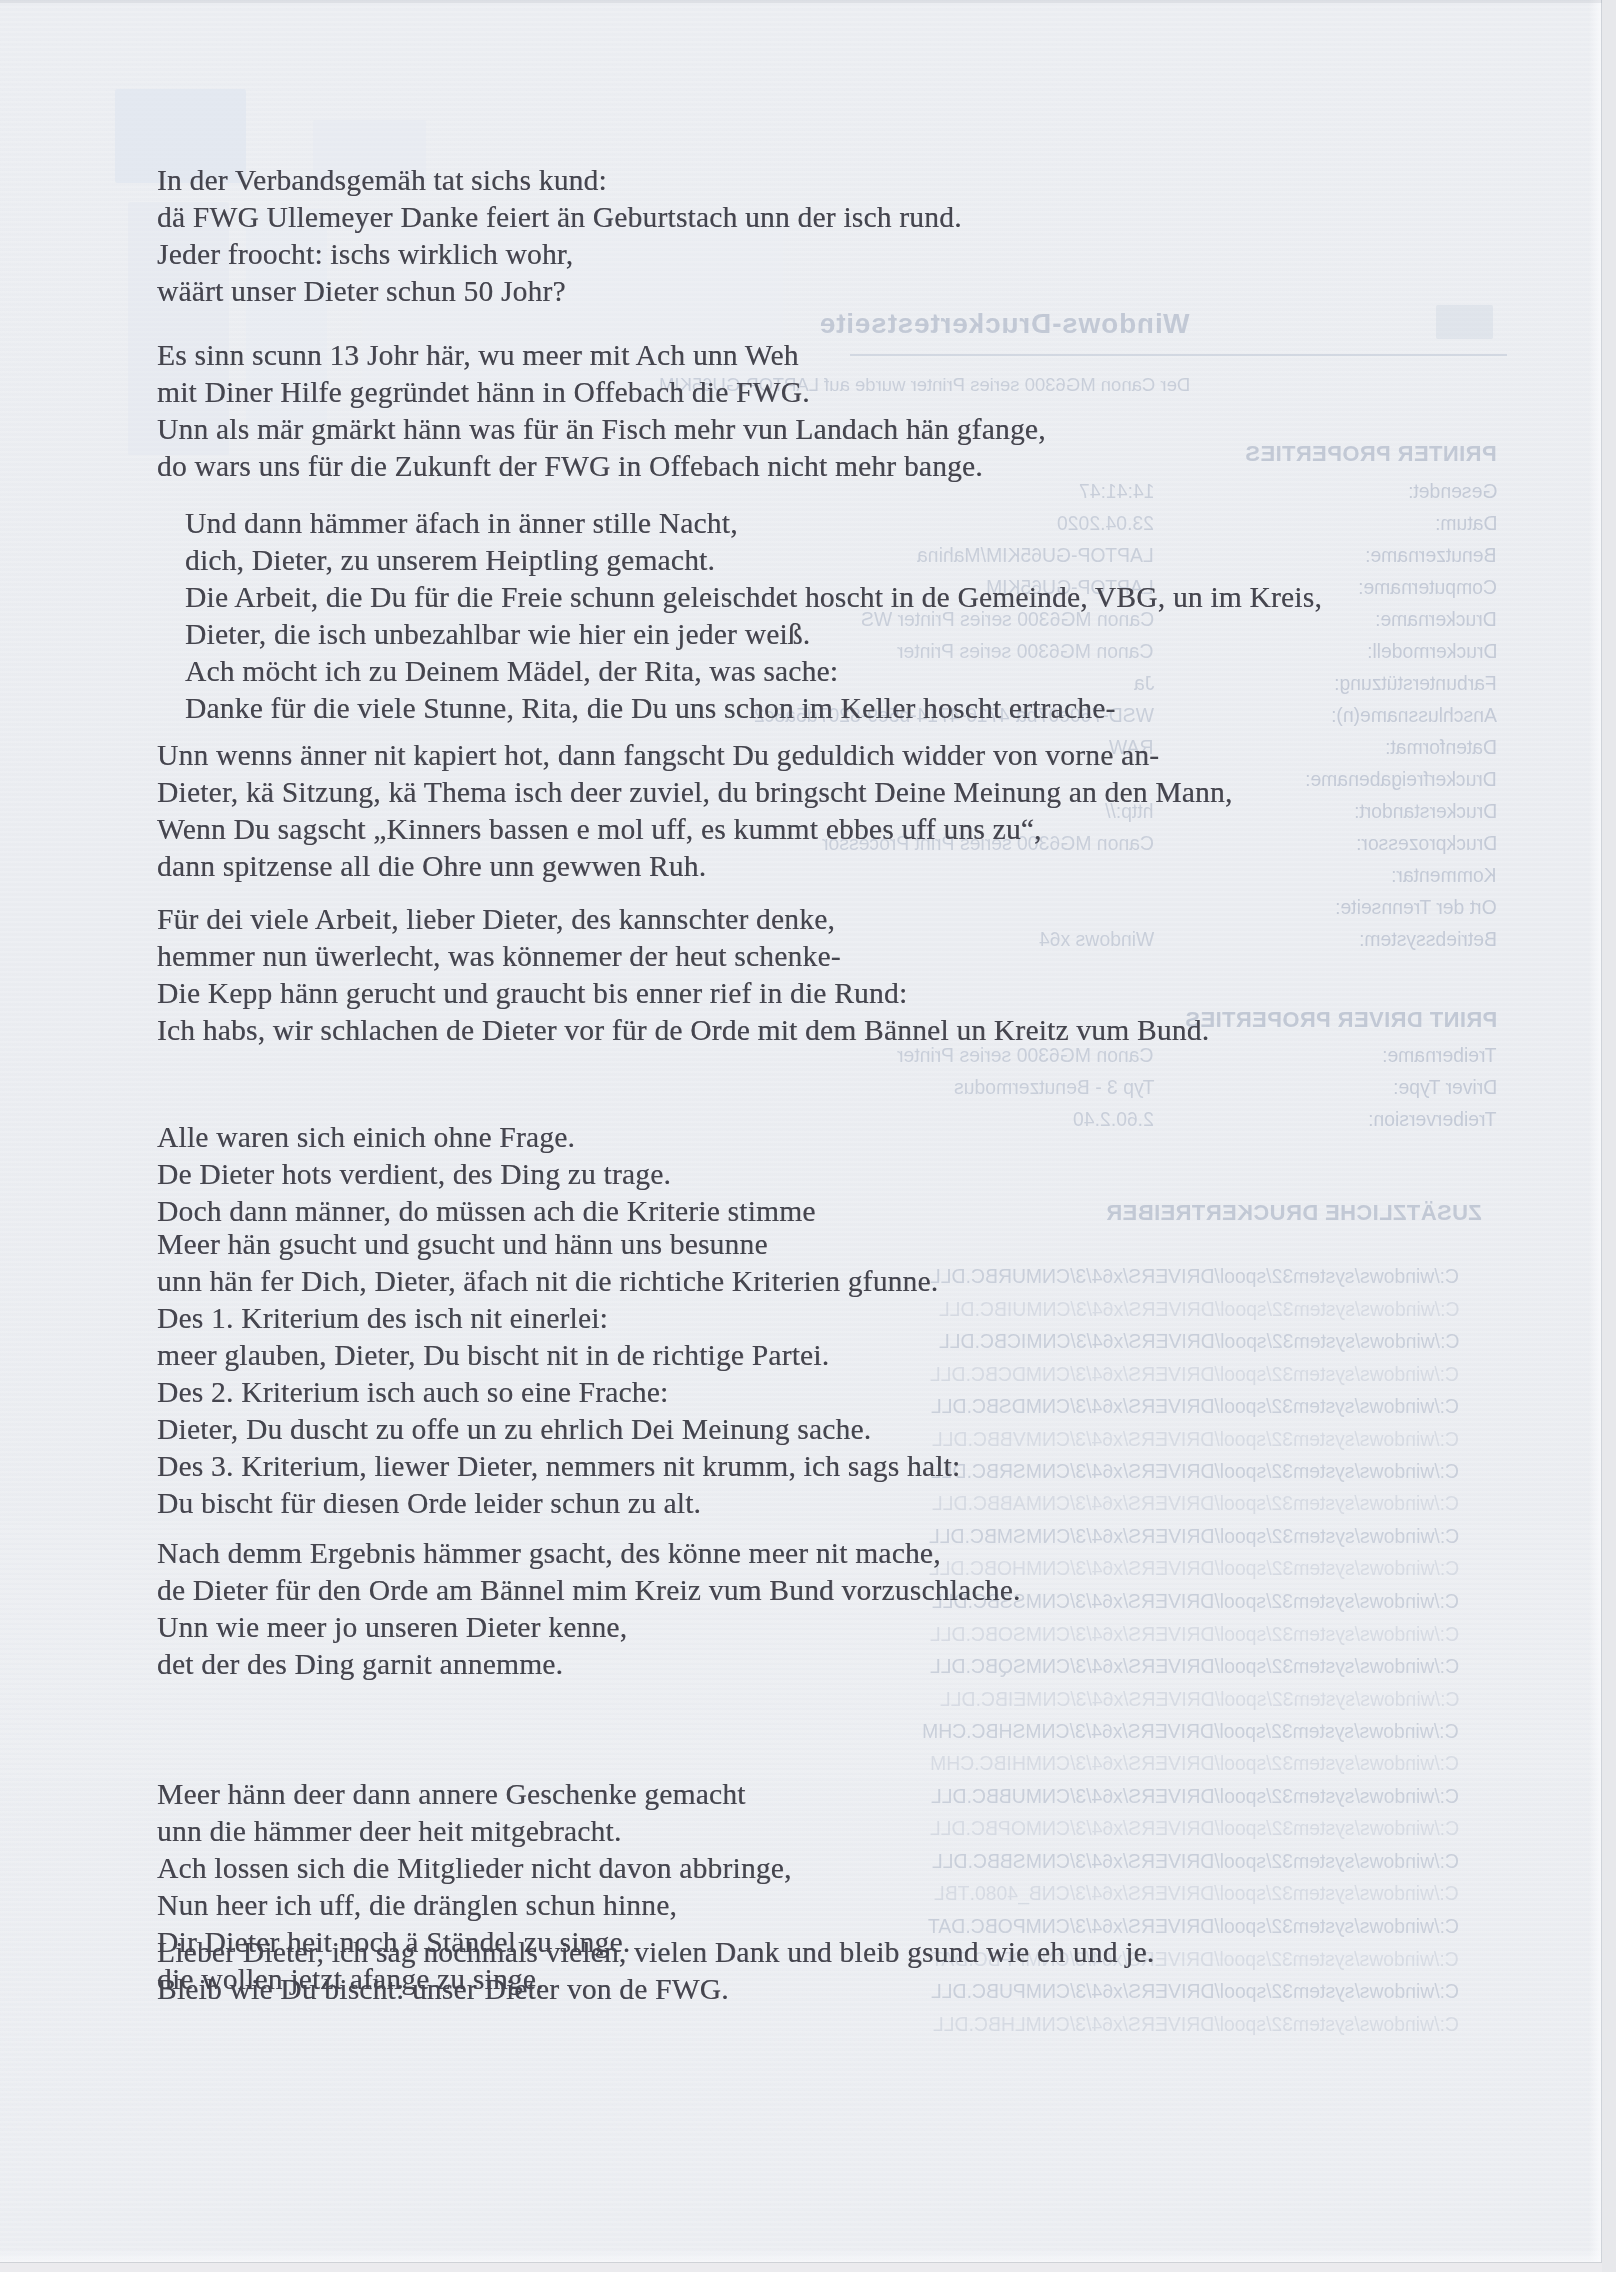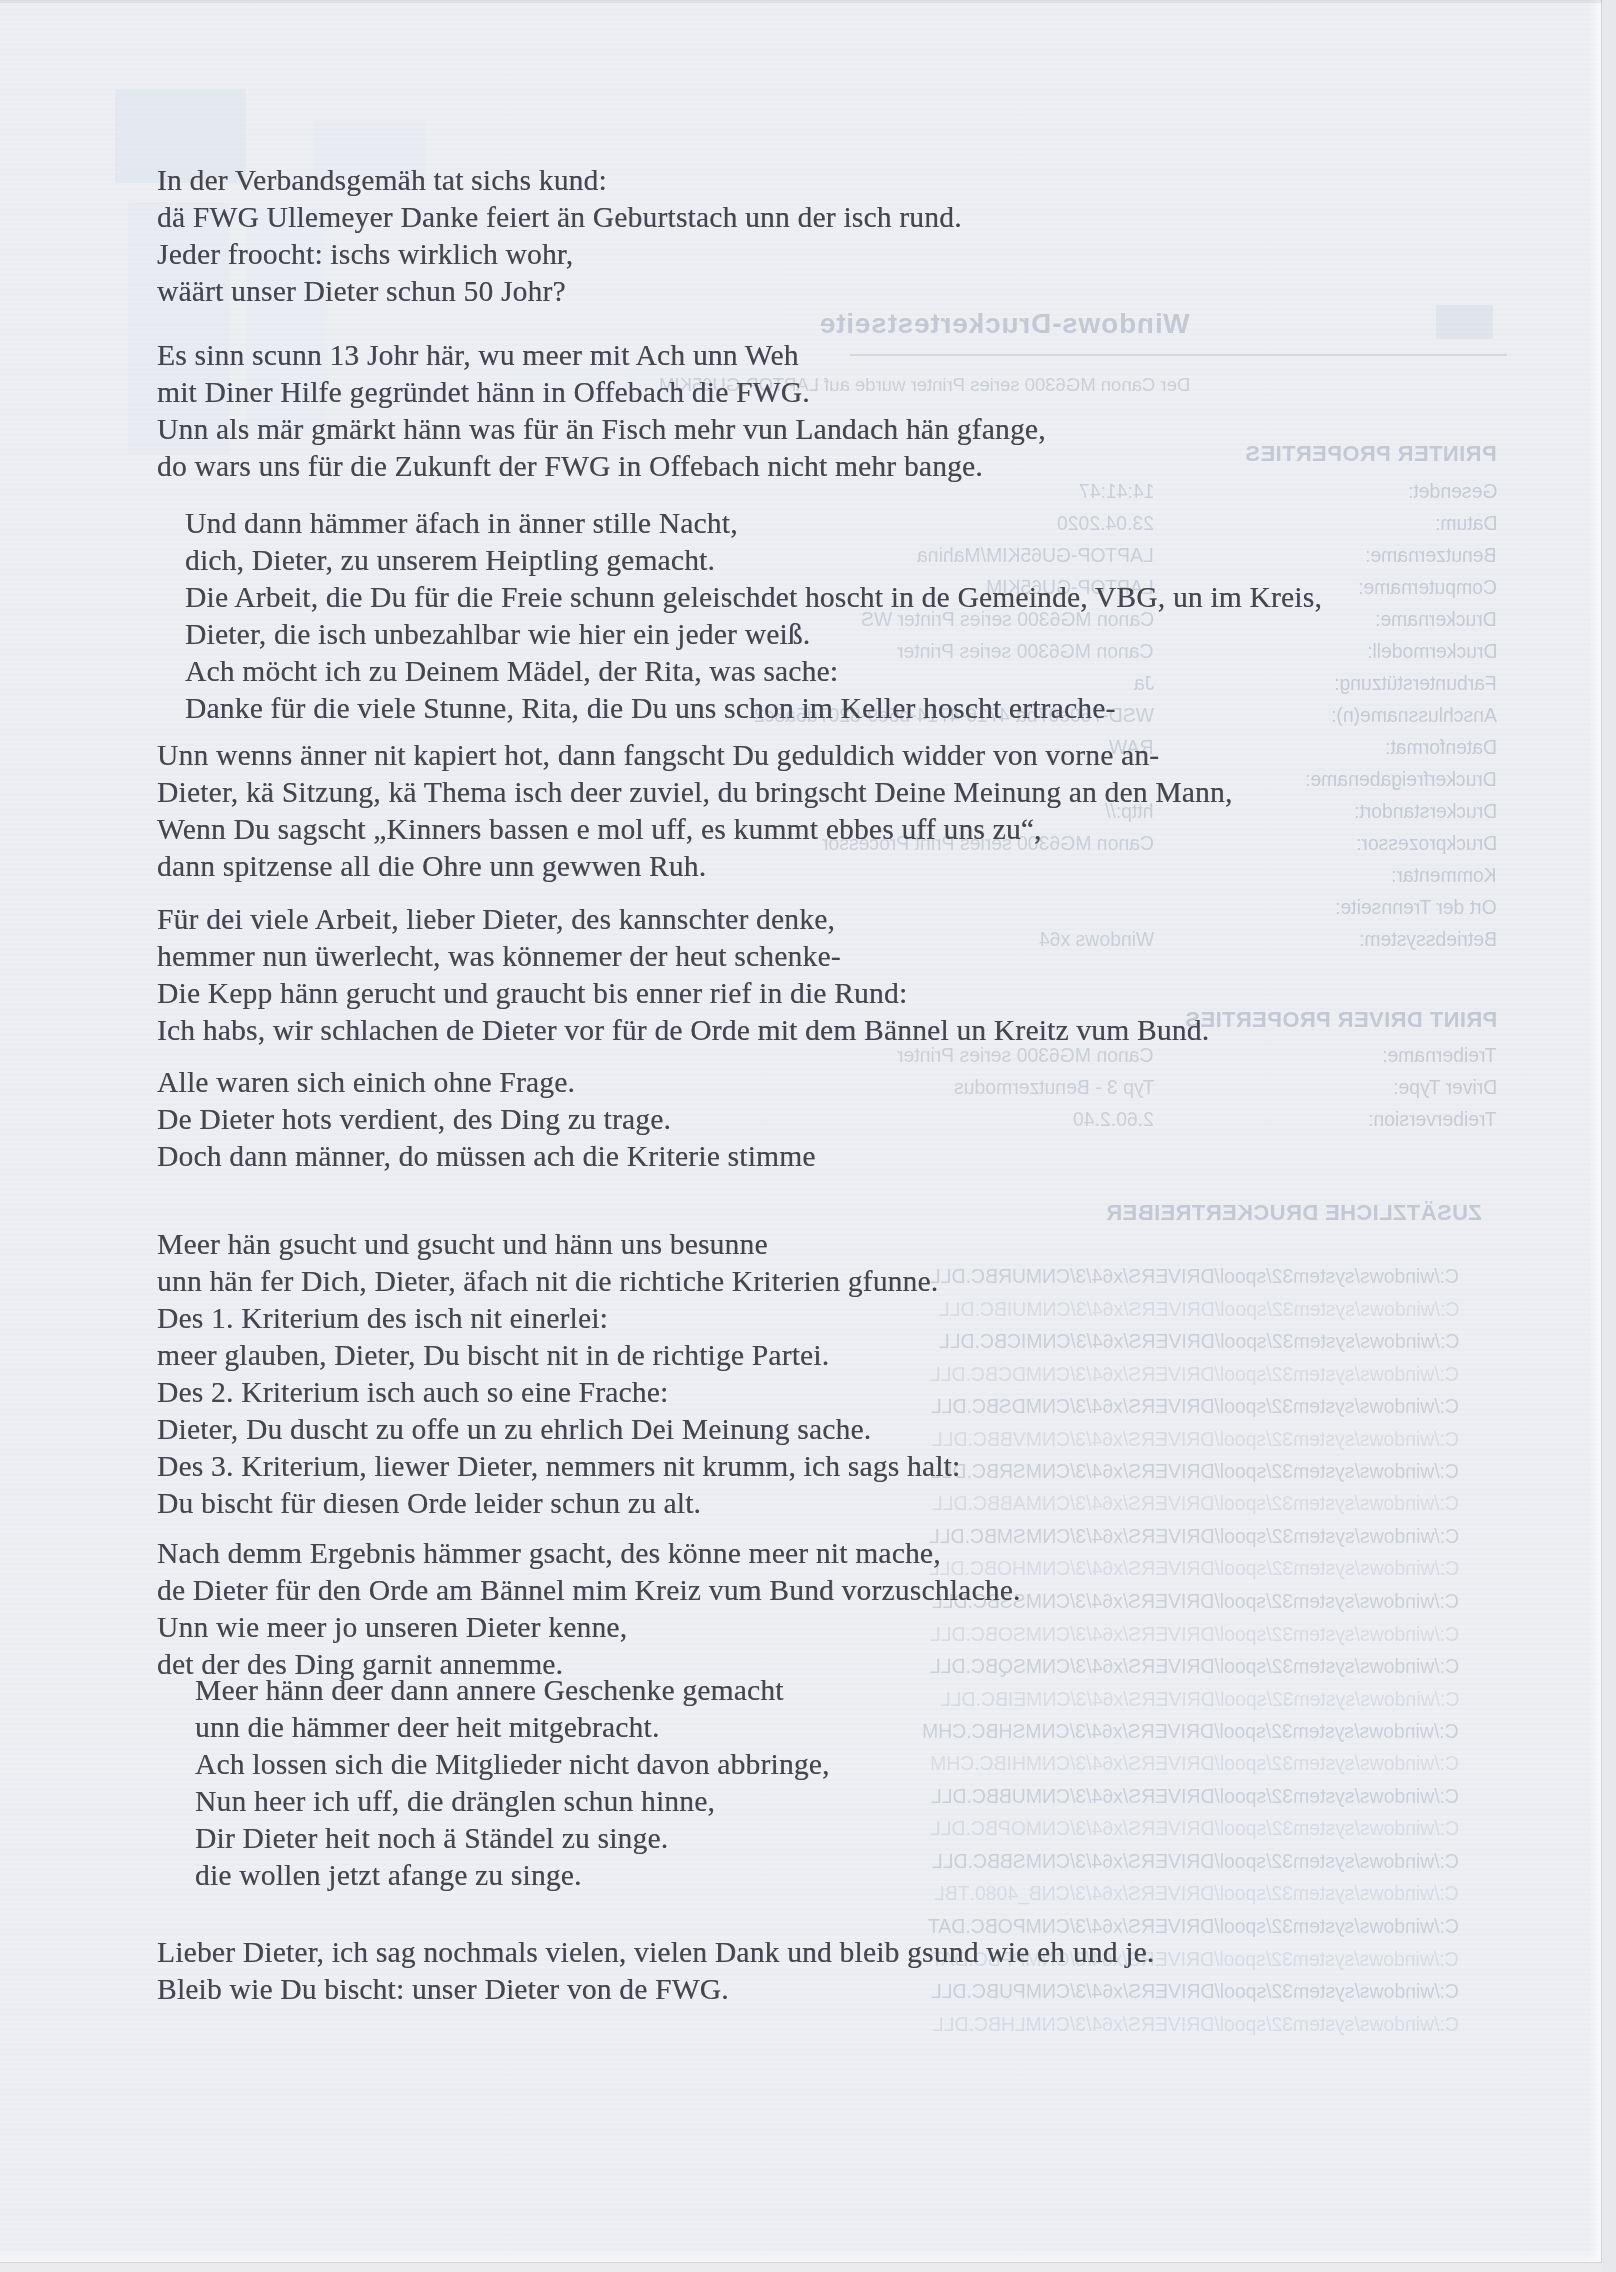--- a/index.html
+++ b/index.html
@@ -160,42 +160,42 @@
         <div class="poem-line">Dieter, kä Sitzung, kä Thema isch deer zuviel, du bringscht Deine Meinung an den Mann,</div>
         <div class="poem-line">Wenn Du sagscht „Kinners bassen e mol uff, es kummt ebbes uff uns zu“,</div>
         <div class="poem-line">dann spitzense all die Ohre unn gewwen Ruh.</div>
       </div>
       <div class="stanza" style="top: 901px;">
         <div class="poem-line">Für dei viele Arbeit, lieber Dieter, des kannschter denke,</div>
         <div class="poem-line">hemmer nun üwerlecht, was könnemer der heut schenke-</div>
         <div class="poem-line">Die Kepp hänn gerucht und graucht bis enner rief in die Rund:</div>
         <div class="poem-line">Ich habs, wir schlachen de Dieter vor für de Orde mit dem Bännel un Kreitz vum Bund.</div>
       </div>
-      <div class="stanza" style="top: 1064px;">
+      <div class="stanza" style="top: 1119px;">
         <div class="poem-line">Alle waren sich einich ohne Frage.</div>
         <div class="poem-line">De Dieter hots verdient, des Ding zu trage.</div>
         <div class="poem-line">Doch dann männer, do müssen ach die Kriterie stimme</div>
       </div>
       <div class="stanza" style="top: 1226px;">
         <div class="poem-line">Meer hän gsucht und gsucht und hänn uns besunne</div>
         <div class="poem-line">unn hän fer Dich, Dieter, äfach nit die richtiche Kriterien gfunne.</div>
         <div class="poem-line">Des 1. Kriterium des isch nit einerlei:</div>
         <div class="poem-line">meer glauben, Dieter, Du bischt nit in de richtige Partei.</div>
         <div class="poem-line">Des 2. Kriterium isch auch so eine Frache:</div>
         <div class="poem-line">Dieter, Du duscht zu offe un zu ehrlich Dei Meinung sache.</div>
         <div class="poem-line">Des 3. Kriterium, liewer Dieter, nemmers nit krumm, ich sags halt:</div>
         <div class="poem-line">Du bischt für diesen Orde leider schun zu alt.</div>
       </div>
       <div class="stanza" style="top: 1535px;">
         <div class="poem-line">Nach demm Ergebnis hämmer gsacht, des könne meer nit mache,</div>
         <div class="poem-line">de Dieter für den Orde am Bännel mim Kreiz vum Bund vorzuschlache.</div>
         <div class="poem-line">Unn wie meer jo unseren Dieter kenne,</div>
         <div class="poem-line">det der des Ding garnit annemme.</div>
       </div>
-      <div class="stanza" style="top: 1672px; margin-left: 38px;">
+      <div class="stanza" style="top: 1776px;">
         <div class="poem-line">Meer hänn deer dann annere Geschenke gemacht</div>
         <div class="poem-line">unn die hämmer deer heit mitgebracht.</div>
         <div class="poem-line">Ach lossen sich die Mitglieder nicht davon abbringe,</div>
         <div class="poem-line">Nun heer ich uff, die dränglen schun hinne,</div>
         <div class="poem-line">Dir Dieter heit noch ä Ständel zu singe.</div>
         <div class="poem-line">die wollen jetzt afange zu singe.</div>
       </div>
       <div class="stanza" style="top: 1934px;">
         <div class="poem-line">Lieber Dieter, ich sag nochmals vielen, vielen Dank und bleib gsund wie eh und je.</div>
         <div class="poem-line">Bleib wie Du bischt: unser Dieter von de FWG.</div>

